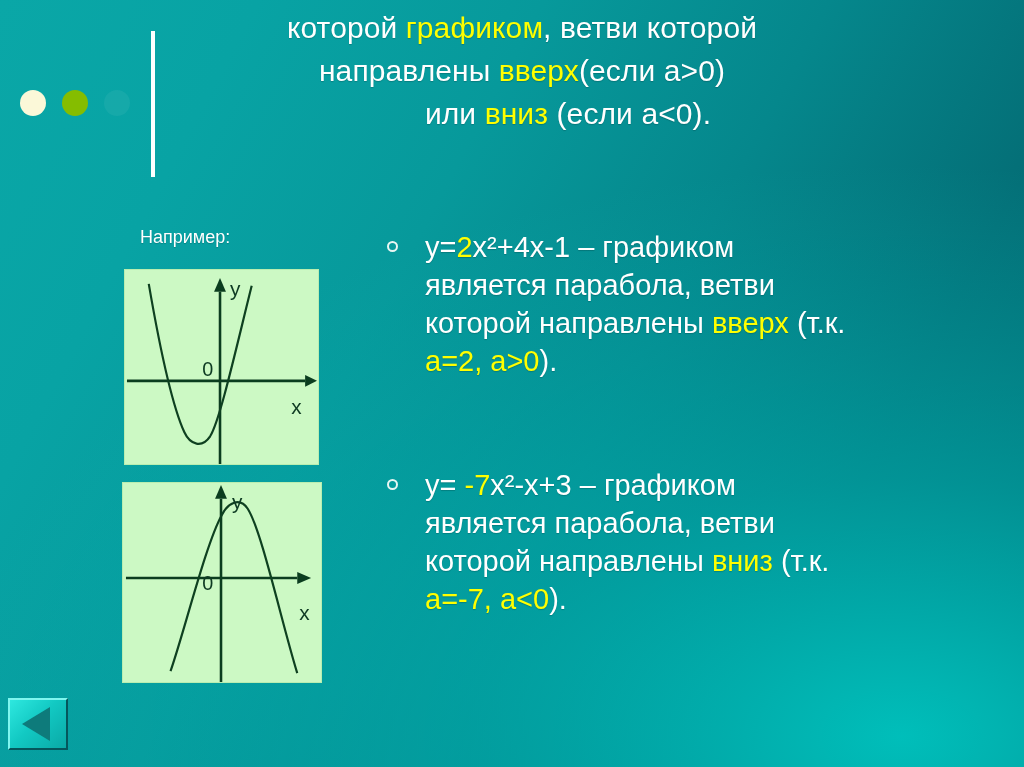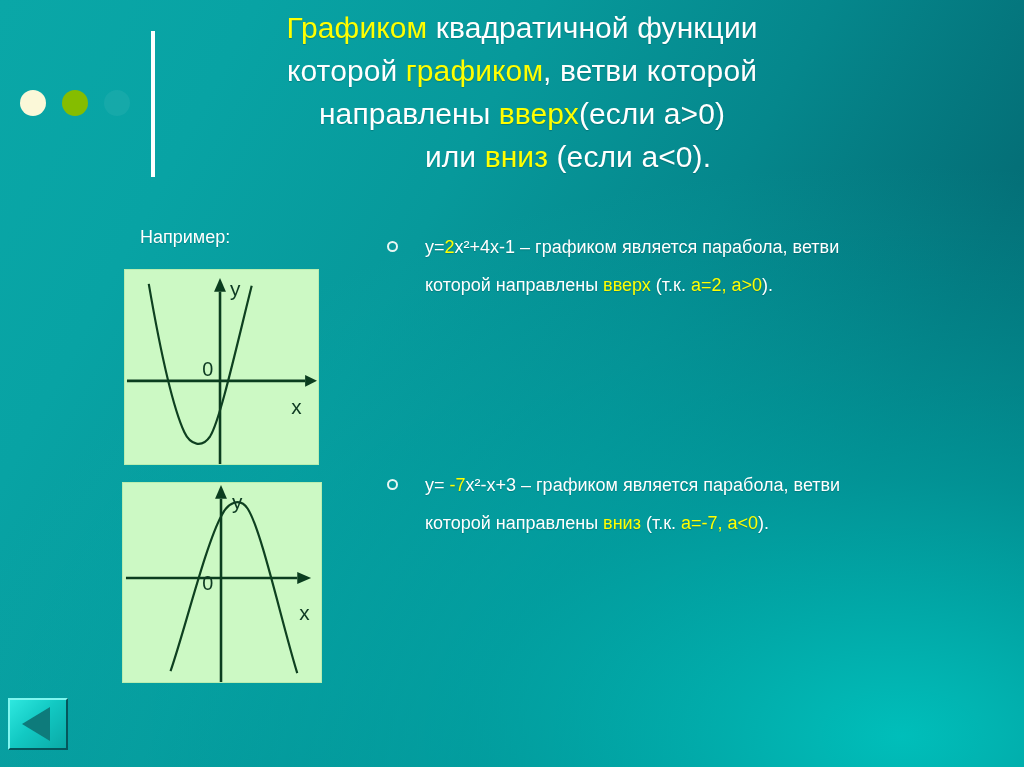--- a/index.html
+++ b/index.html
@@ -89,21 +89,21 @@
   .curve { stroke: #0e4020; stroke-width: 2.2; fill: none; }
   .axis-label { fill: #0d3a22; font-family: "Liberation Sans", sans-serif; font-size: 21px; }
   .origin-label { fill: #0d3a22; font-family: "Liberation Sans", sans-serif; font-size: 20px; }
 
   
   .bullet-item {
     position: absolute;
     left: 387px;
     width: 470px;
     color: #ffffff;
-    font-size: 18px;
+    font-size: 29px;
     line-height: 38px;
     text-shadow: 0 1px 1px rgba(0,0,0,0.18);
   }
   #bullet-1 { top: 228px; }
   #bullet-2 { top: 466px; }
   .bullet-marker {
     position: absolute;
     left: 0;
     top: 13px;
     width: 11px; height: 11px;
@@ -143,21 +143,20 @@
 
 <div id="slide">
 
   <div class="dot" id="dot-cream"></div>
   <div class="dot" id="dot-olive"></div>
   <div class="dot" id="dot-faint"></div>
 
   <div id="title-accent-bar"></div>
 
   <div id="title-block">
-    <div><span class="hl">Графиком</span><span> квадратичной функции</span></div>
     <div><span>которой </span><span class="hl">графиком</span><span>, ветви которой</span></div>
     <div><span>направлены </span><span class="hl">вверх</span><span>(если a&gt;0)</span></div>
     <div id="title-line-4"><span>или </span><span class="hl">вниз</span><span> (если a&lt;0).</span></div>
   </div>
 
   <div id="example-label">Например:</div>
 
   <div class="graph-panel" id="graph-panel-1">
     <svg viewBox="0 0 195 196" preserveAspectRatio="none">
 

